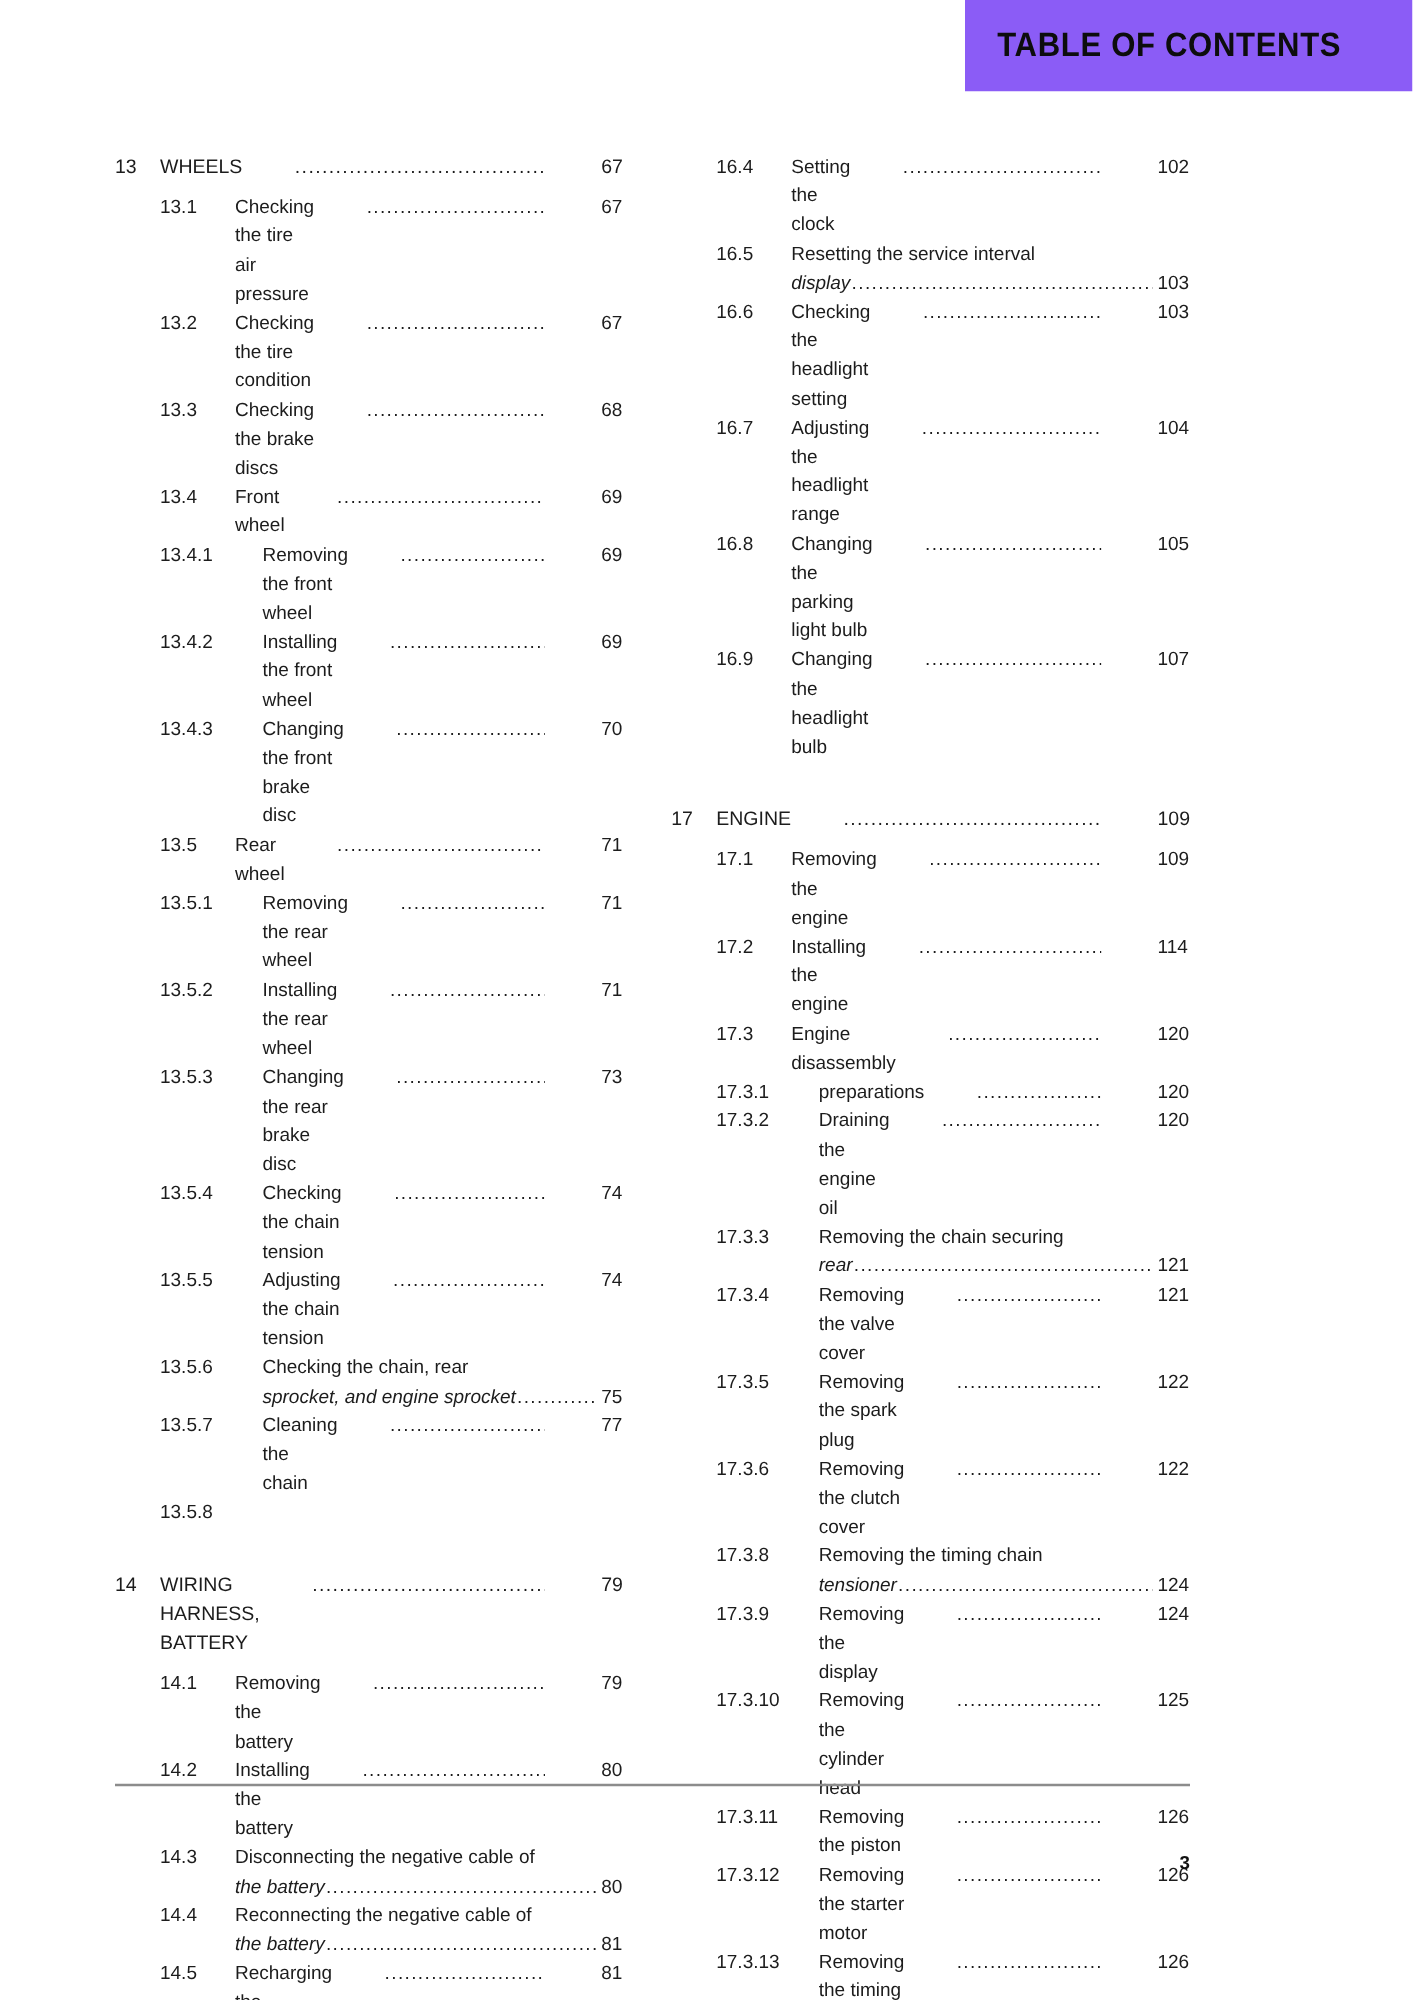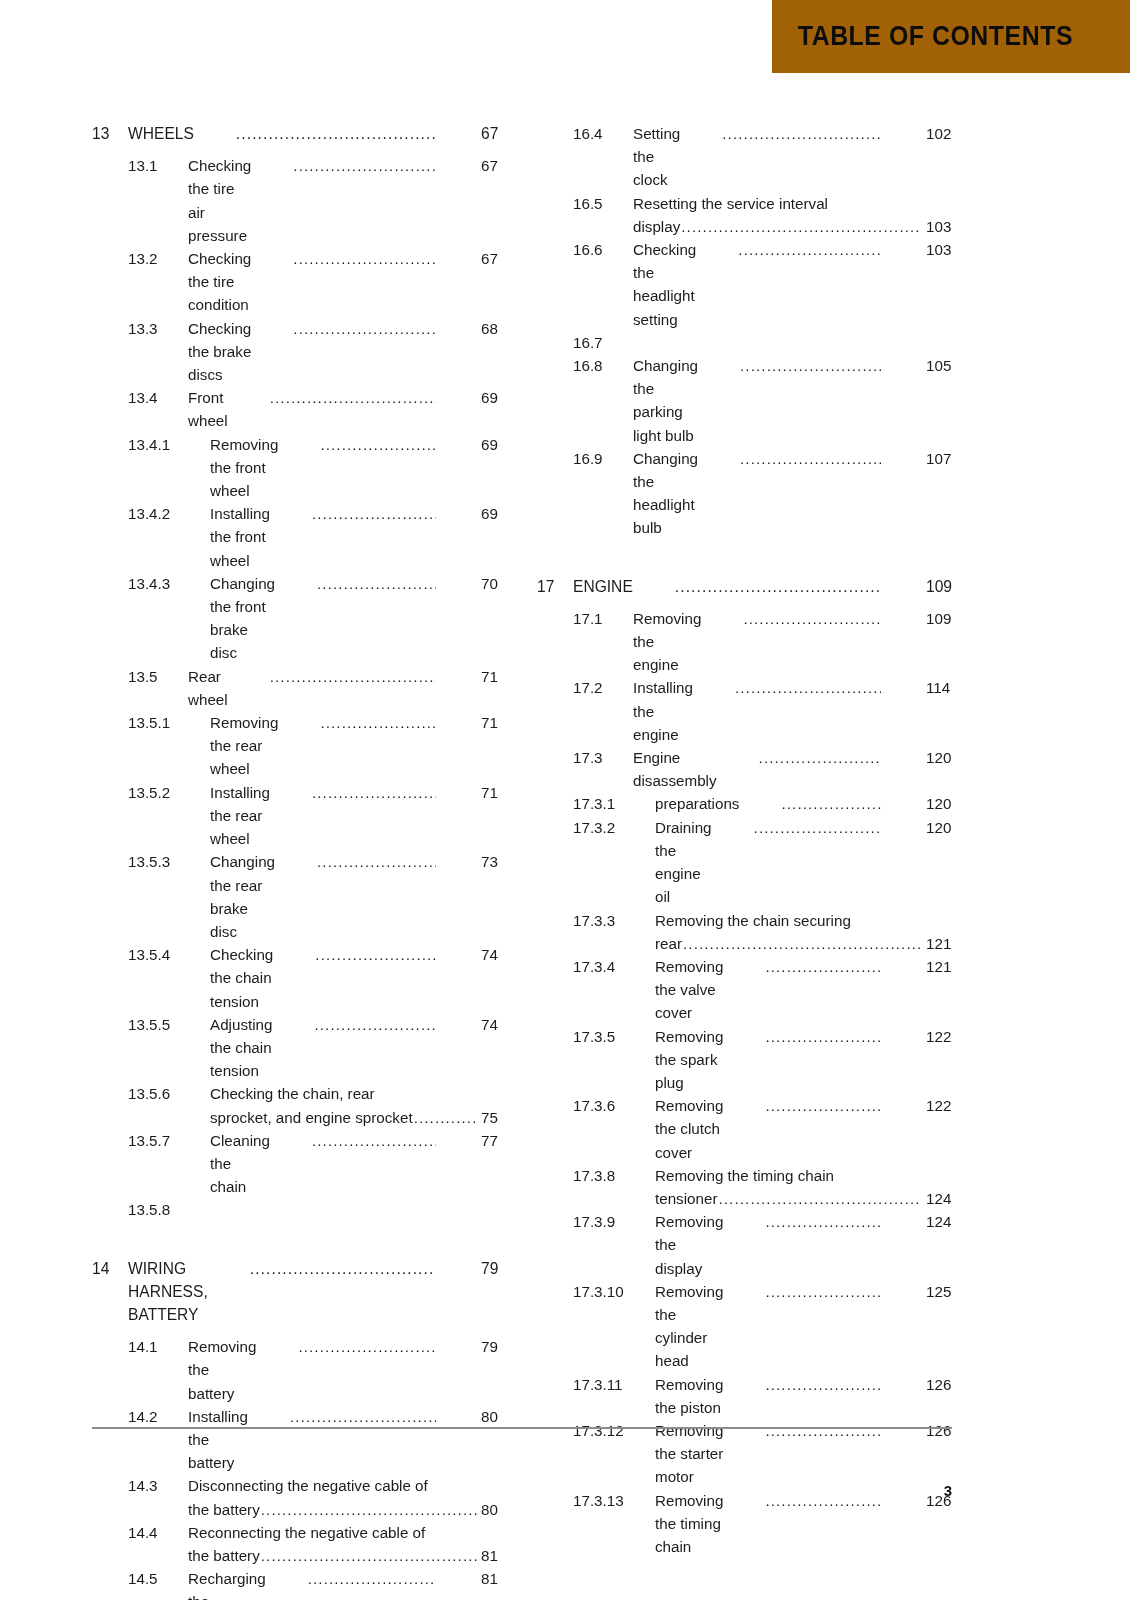--- a/index.html
+++ b/index.html
@@ -16,21 +16,21 @@
     overflow: hidden;
   }
 
   
   #header-banner {
     position: absolute;
     left: 772px;
     top: 0;
     width: 358px;
     height: 73px;
-    background: #a16207;
+    background: #8b5cf6;
     display: flex;
     align-items: center;
     justify-content: flex-start;
   }
   #header-banner .banner-title {
     font-size: 27px;
     font-weight: bold;
     letter-spacing: 0.6px;
     color: #0d0d0d;
     padding-left: 28px;
@@ -119,20 +119,21 @@
   .toc-entry.wrapped .title {
     display: block;
   }
   .toc-entry.wrapped .tail {
     display: flex;
     align-items: baseline;
   }
   .toc-entry.wrapped .tail .lastline {
     flex: 0 1 auto;
     white-space: nowrap;
+    font-style: italic;
   }
 
   
   #footer-rule {
     position: absolute;
     left: 92px;
     top: 1427px;
     width: 860px;
     height: 2px;
     background: #8c8c8c;
@@ -377,20 +378,25 @@
       <div class="toc-entry level-2">
         <span class="num">16.6</span>
         <span class="body">
           <span class="title">Checking the headlight setting</span>
           <span class="leader"></span>
           <span class="page">103</span>
         </span>
       </div>
       <div class="toc-entry level-2">
         <span class="num">16.7</span>
+        <span class="body">
+          <span class="title">Adjusting the headlight range</span>
+          <span class="leader"></span>
+          <span class="page">104</span>
+        </span>
       </div>
       <div class="toc-entry level-2">
         <span class="num">16.8</span>
         <span class="body">
           <span class="title">Changing the parking light bulb</span>
           <span class="leader"></span>
           <span class="page">105</span>
         </span>
       </div>
       <div class="toc-entry level-2">

